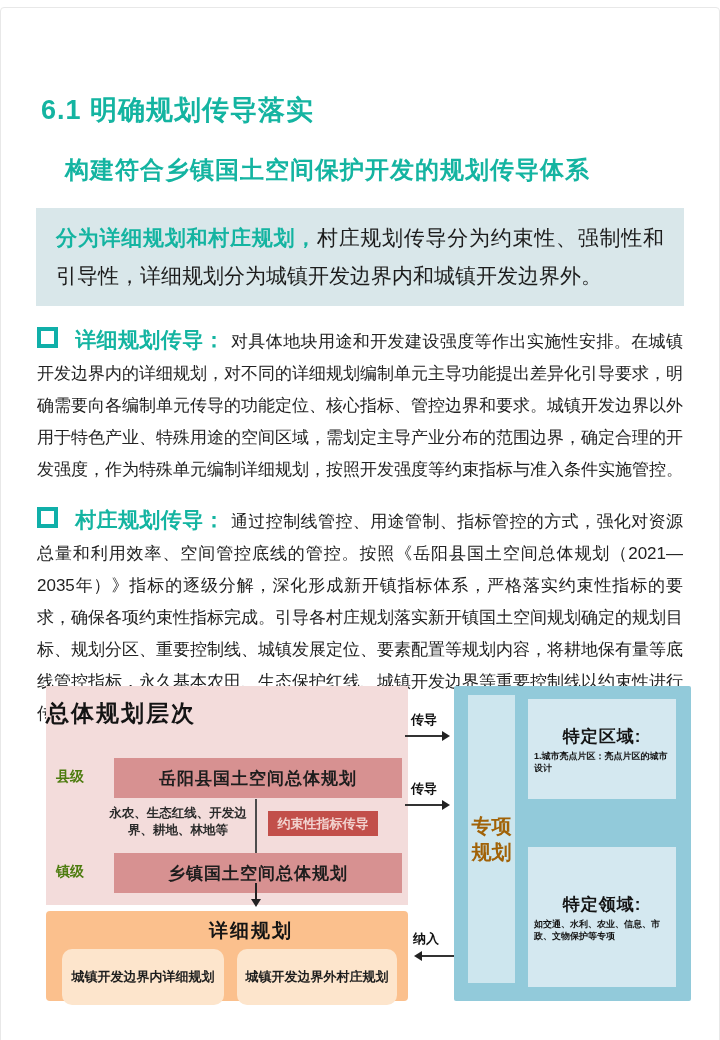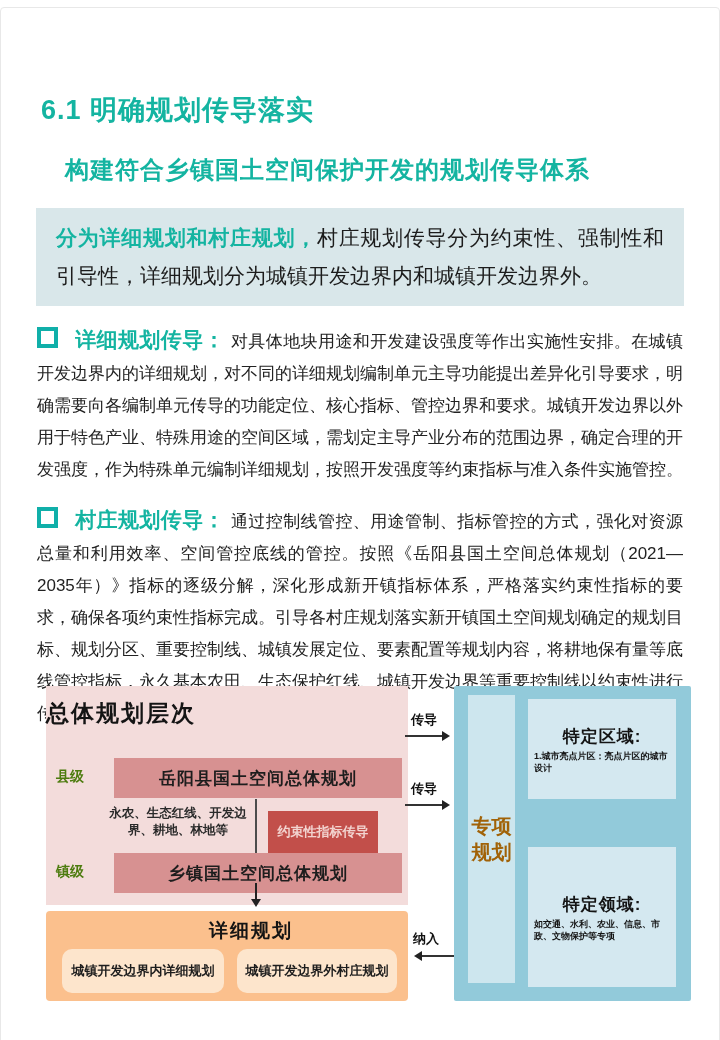--- a/index.html
+++ b/index.html
@@ -52,34 +52,34 @@
     font-size:17px;font-weight:bold;color:#1d1d1d;letter-spacing:1px;
   }
   .county-box{top:75px;}
   .town-box{top:170px;}
   .constraint-items{
     left:62px;top:122px;width:150px;text-align:center;font-size:12.5px;
     font-weight:bold;color:#2a2a2a;line-height:17px;
   }
   .v-divider{left:214px;top:116px;width:2px;height:54px;background:#4d4d4d;}
   .constraint-transfer{
-    left:227px;top:128px;width:110px;height:42px;background:#c24f4a;
+    left:227px;top:128px;width:110px;height:25px;background:#c24f4a;
     display:flex;align-items:center;justify-content:center;
     font-size:13px;font-weight:bold;color:#f2d3cf;
   }
   .detail-panel{
     left:5px;top:228px;width:362px;height:90px;background:#fbc08d;
     border-radius:4px;
   }
   .detail-title{
     left:5px;top:235px;width:362px;text-align:center;font-size:19px;
     font-weight:bold;color:#141414;letter-spacing:2px;padding-left:48px;
   }
   .detail-sub{
-    top:266px;height:44px;background:#fde5cc;border-radius:10px;
+    top:266px;height:56px;background:#fde5cc;border-radius:10px;
     display:flex;align-items:center;justify-content:center;
     font-size:13px;font-weight:bold;color:#1d1d1d;
   }
   .detail-sub.inside{left:21px;width:162px;}
   .detail-sub.outside{left:196px;width:160px;}
   .special-panel{
     left:413px;top:3px;width:237px;height:315px;background:#92cada;
     border-radius:2px;
   }
   .special-label{

